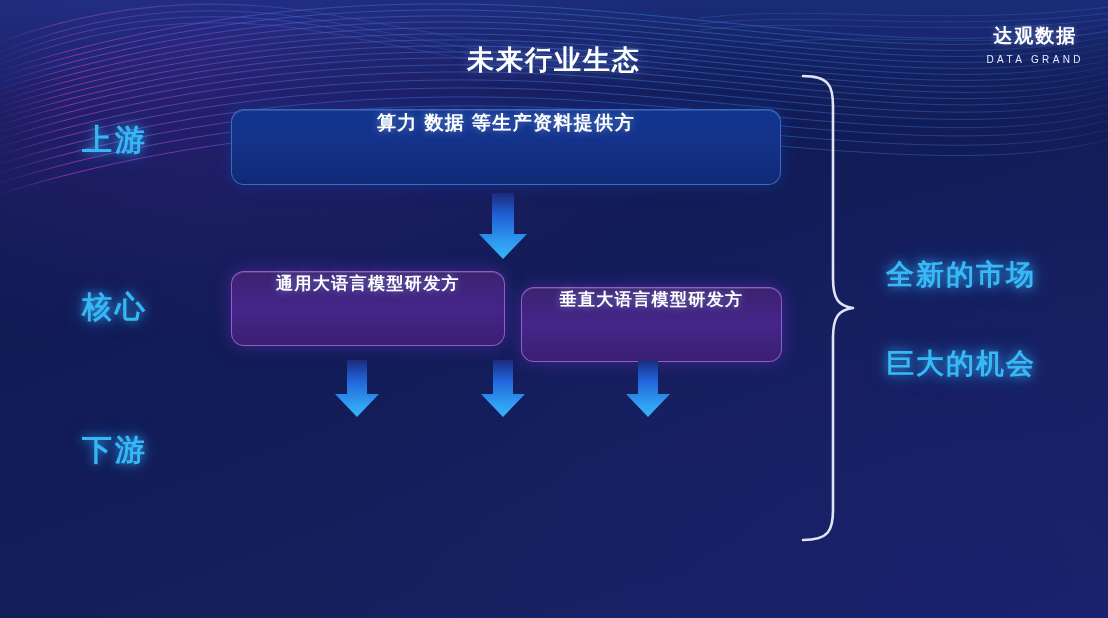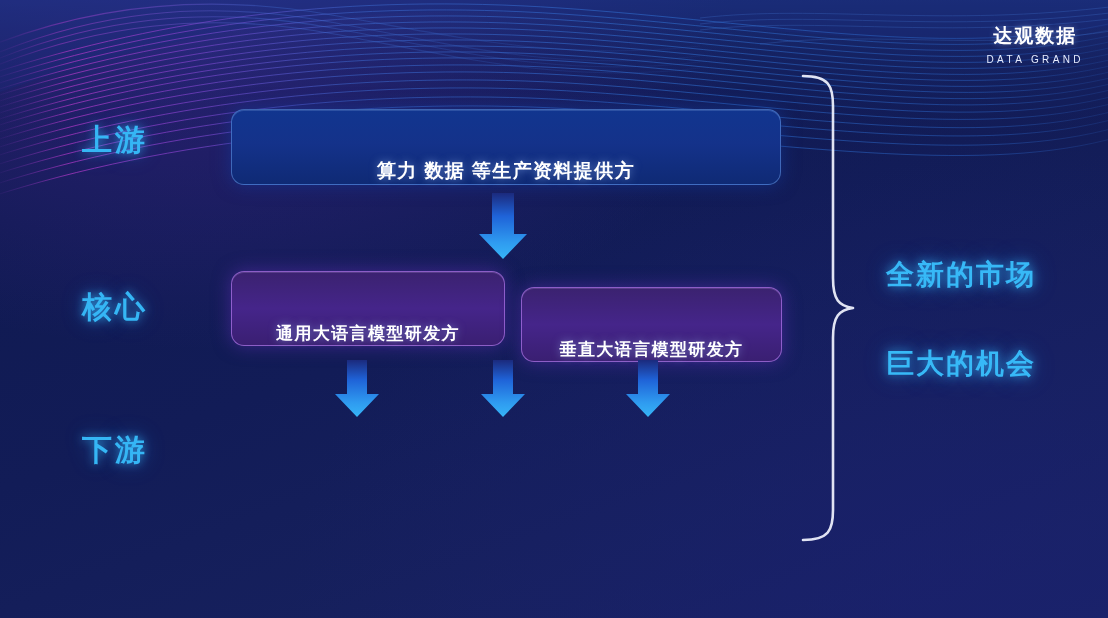--- a/index.html
+++ b/index.html
@@ -29,21 +29,21 @@
 
   
   .rowlabel{position:absolute;left:82px;font-size:30px;font-weight:700;letter-spacing:3px;
     color:#35b6f5;
     text-shadow:0 0 10px rgba(53,182,245,0.75),0 0 22px rgba(40,130,240,0.45);}
   #lab-up{top:120px;}
   #lab-core{top:287px;}
   #lab-down{top:430px;font-family:Liberation Serif, serif;}
 
   
-  .box{position:absolute;border-radius:13px;display:flex;align-items:flex-end;justify-content:center;
+  .box{position:absolute;border-radius:13px;display:flex;align-items:flex-start;justify-content:center;
     color:#ffffff;font-weight:700;letter-spacing:1.4px;}
   .box.blue{
     background:linear-gradient(180deg,#11358f 0%,#14328a 45%,#0f2a75 100%);
     border:1px solid rgba(120,175,255,0.45);
     box-shadow:0 0 18px rgba(20,60,160,0.55), inset 0 1px 0 rgba(180,210,255,0.18);
   }
   .box.purple{
     background:linear-gradient(180deg,#3b2270 0%,#45258a 50%,#3a1f72 100%);
     border:1px solid rgba(175,120,235,0.70);
     box-shadow:0 0 18px rgba(105,50,190,0.50), inset 0 1px 0 rgba(220,190,255,0.18);
@@ -134,20 +134,21 @@
       <path d="M700,30 C820,16 940,40 1118,18"></path>
       <path d="M760,44 C880,30 980,52 1118,30"></path>
     </g>
   </svg>
 
   <div class="logo">
     <div class="cn">达观数据</div>
     <div class="en">DATA GRAND</div>
   </div>
 
+  <div class="title">未来行业生态</div>
 
   <div class="rowlabel" id="lab-up">上游</div>
   <div class="rowlabel" id="lab-core">核心</div>
   <div class="rowlabel" id="lab-down">下游</div>
 
   <div class="box blue" id="box-upstream">
     <span>算力 数据 等生产资料提供方</span>
   </div>
 
   <div class="box purple" id="box-general">

